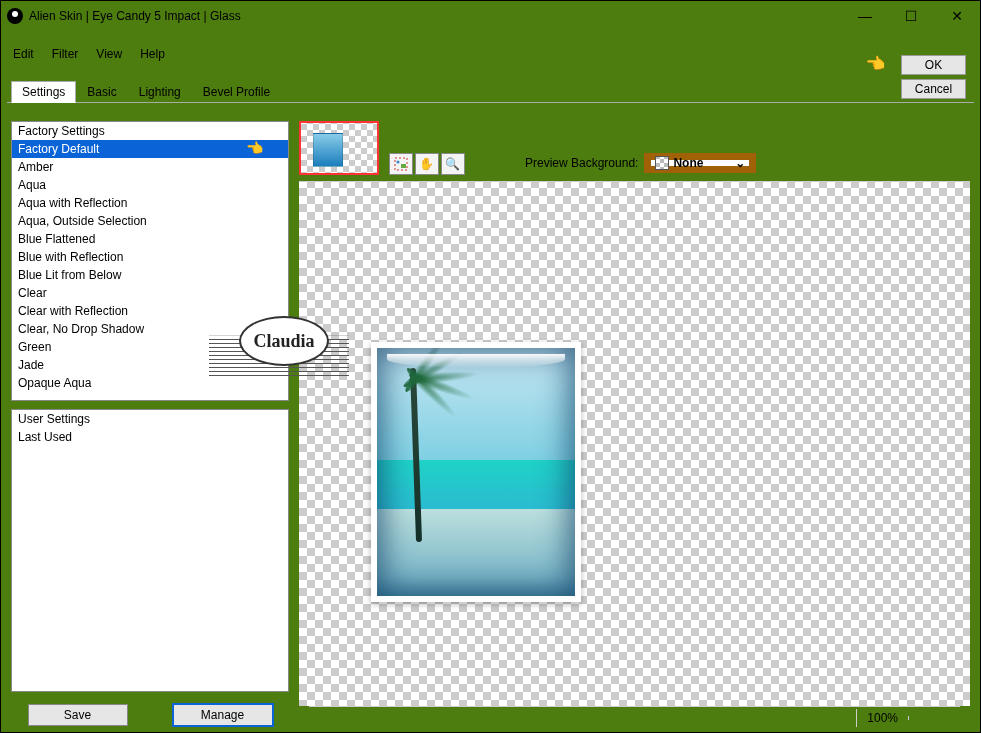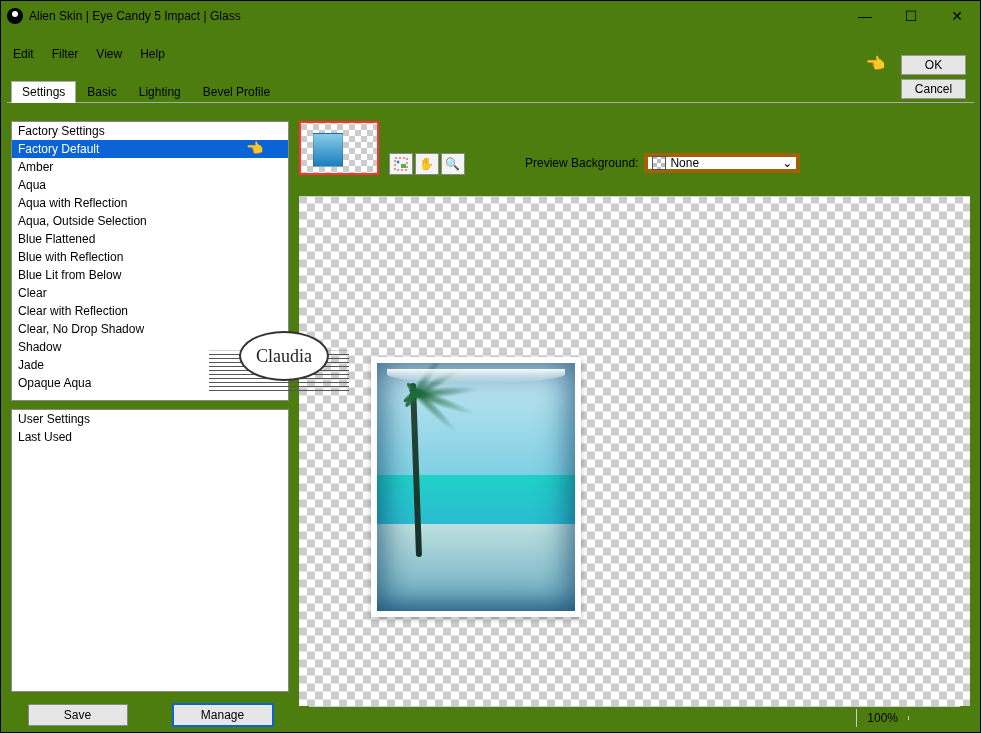--- a/index.html
+++ b/index.html
@@ -36,24 +36,24 @@
   .save-btn, .manage-btn { border:1px solid #888; background:#e6e6e6; padding:3px 0; width:100px; text-align:center; }
   .manage-btn { border:1px solid #0a64d8; outline:1px solid #0a64d8; }
 
   .right-col { flex:1; display:flex; flex-direction:column; position:relative; }
   .top-controls { height:56px; display:flex; align-items:flex-start; position:relative; }
   .nav-thumb { width:80px; height:54px; border:2px solid #f33; background:repeating-conic-gradient(#ccc 0% 25%, #fff 0% 50%) 0/12px 12px; position:relative; margin-right:10px; }
   .nav-thumb-inner { position:absolute; left:12px; top:10px; width:30px; height:34px; background:linear-gradient(180deg,#88cce8 0%, #1b7ebd 100%); border:1px solid rgba(0,0,0,0.15);}
   .tool-icons { display:flex; gap:2px; align-items:center; margin-top:32px; }
   .tool-icon { width:24px; height:22px; border:1px solid #888; background:#f4f4f4; display:flex; align-items:center; justify-content:center; font-size:12px; }
   .preview-bg-wrap { display:flex; align-items:center; margin-left:60px; margin-top:32px; gap:6px; }
-  .preview-select { border:4px solid #a16207; background:#fff; width:156px; height:20px; display:flex; align-items:center; padding:0 4px; justify-content:space-between; }
+  .preview-select { border:7px solid #a16207; background:#fff; width:112px; height:20px; display:flex; align-items:center; padding:0 4px; justify-content:space-between;font-weight:bold; }
   .chk-swatch { width:14px; height:14px; border:1px solid #555; background:repeating-conic-gradient(#bbb 0% 25%, #fff 0% 50%) 0/8px 8px; margin-right:4px; display:inline-block; vertical-align:middle; }
 
-  .preview-area { flex:1; margin-top:19px; background:repeating-conic-gradient(#ccc 0% 25%, #fff 0% 50%) 0/16px 16px; position:relative; border-top:1px solid #ccc; }
+  .preview-area { flex:1; margin-top:4px; background:repeating-conic-gradient(#ccc 0% 25%, #fff 0% 50%) 0/16px 16px; position:relative; border-top:1px solid #ccc;font-weight:bold; }
   .glass-preview { position:absolute; left:72px; top:160px; width:210px; height:260px; background:#fff; box-shadow:0 2px 6px rgba(0,0,0,0.3); }
   .glass-img { position:absolute; inset:6px; background:linear-gradient(180deg,#7fd6e6 0%, #35aee0 20%, #1588c5 50%, #0f6fa9 80%, #0a5f95 100%); overflow:hidden; }
   .glass-sky { position:absolute; left:0; right:0; top:0; height:45%; background:linear-gradient(180deg,#c7e6f2 0%, #7fd0e3 100%);}
   .glass-sea { position:absolute; left:0; right:0; top:45%; height:25%; background:linear-gradient(180deg,#1fd2c7 0%, #2db5d3 100%);}
   .glass-sand { position:absolute; left:0; right:0; bottom:0; height:35%; background:linear-gradient(180deg,#bce0de 0%, #7ab6c8 80%, #5c9cb5 100%);}
   .palm-trunk { position:absolute; left:18%; top:8%; width:6px; height:70%; background:linear-gradient(180deg,#2a4a3a,#163029); border-radius:3px; transform:rotate(-2deg);}
   .palm-leaves { position:absolute; left:6%; top:2%; width:60%; height:45%; }
   .leaf { position:absolute; width:70px; height:12px; background:radial-gradient(ellipse at left,#1f6b3a 0%, rgba(31,107,58,0) 70%); border-radius:50%; }
   .leaf.l1{ transform:rotate(-30deg); left:10px; top:10px; }
   .leaf.l2{ transform:rotate(-5deg); left:20px; top:18px; }
@@ -120,21 +120,21 @@
         <div class="list-item">Amber</div>
         <div class="list-item">Aqua</div>
         <div class="list-item">Aqua with Reflection</div>
         <div class="list-item">Aqua, Outside Selection</div>
         <div class="list-item">Blue Flattened</div>
         <div class="list-item">Blue with Reflection</div>
         <div class="list-item">Blue Lit from Below</div>
         <div class="list-item">Clear</div>
         <div class="list-item">Clear with Reflection</div>
         <div class="list-item">Clear, No Drop Shadow</div>
-        <div class="list-item">Shadow</div>
+        <div class="list-item">Green</div>
         <div class="list-item">Jade</div>
         <div class="list-item">Opaque Aqua</div>
       </div>
 
       <div class="list-box user-box">
         <div class="list-item">User Settings</div>
         <div class="list-item">Last Used</div>
       </div>
 
       <div class="bottom-btns">

